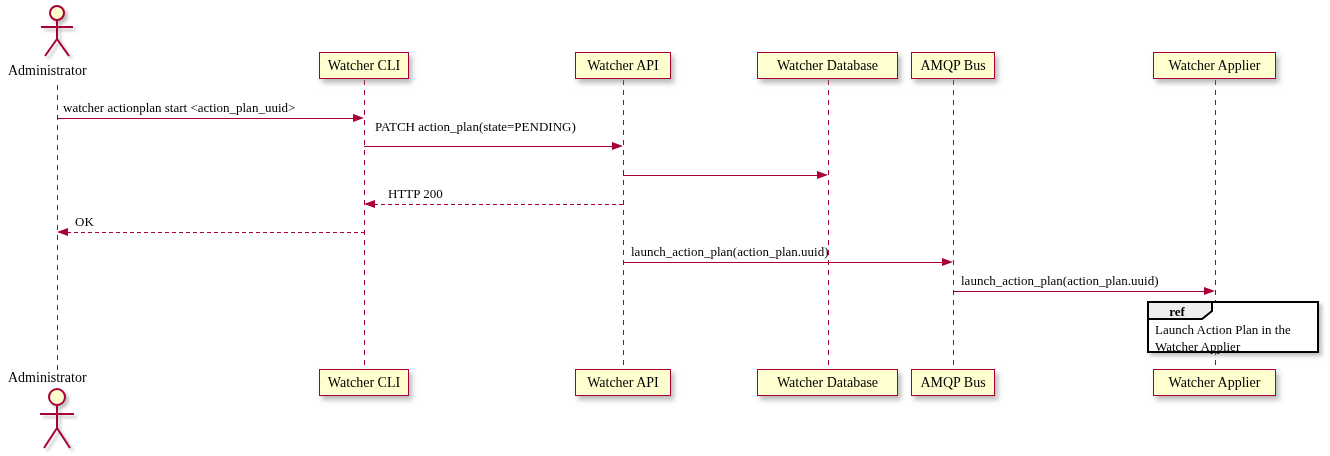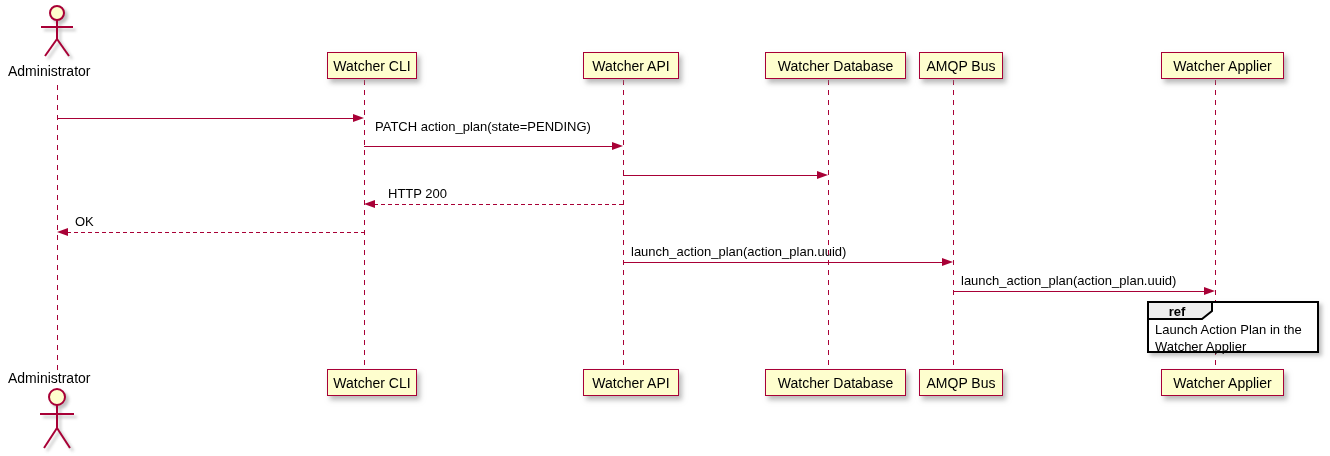--- a/index.html
+++ b/index.html
@@ -1,34 +1,33 @@
 <!DOCTYPE html>
 <html><head>
 <meta charset="utf-8">
 <style>
   html,body{margin:0;padding:0;background:#ffffff;}
   #canvas{
     position:relative;
     width:1330px;height:456px;
     background:#ffffff;
     overflow:hidden;
-    font-family:Liberation Sans, sans-serif;
+    font-family:Liberation Serif, serif;
     color:#000;
   }
   
   .pbox{
     position:absolute;
     height:25px;
     background:#FEFECE;
     border:1.6px solid #A80036;
     box-shadow:3px 4px 5px rgba(130,130,130,0.55);
     display:flex;align-items:center;justify-content:center;
     font-size:14px;
     white-space:nowrap;
-    margin-left:8px;
   }
   
   .lifeline{
     position:absolute;
     width:1px;
     background:repeating-linear-gradient(180deg,#A80036 0 5px,transparent 5px 10px);
   }
   
   .actor-label{
     position:absolute;
@@ -107,20 +106,21 @@
   <div class="pbox" style="left:757px;top:52px;width:139px;">Watcher Database</div>
   <div class="pbox" style="left:911px;top:52px;width:82px;">AMQP Bus</div>
   <div class="pbox" style="left:1153px;top:52px;width:121px;">Watcher Applier</div>
 
   <div class="pbox" style="left:319px;top:369px;width:88px;">Watcher CLI</div>
   <div class="pbox" style="left:575px;top:369px;width:94px;">Watcher API</div>
   <div class="pbox" style="left:757px;top:369px;width:139px;">Watcher Database</div>
   <div class="pbox" style="left:911px;top:369px;width:82px;">AMQP Bus</div>
   <div class="pbox" style="left:1153px;top:369px;width:121px;">Watcher Applier</div>
 
+  <div class="msg-label" style="left:63px;top:100px;">watcher actionplan start &lt;action_plan_uuid&gt;</div>
   <div class="msg-line solid" style="left:57px;top:118px;width:297px;"></div>
   <div class="arrow right" style="left:353px;top:114px;"></div>
 
   <div class="msg-label" style="left:375px;top:119px;">PATCH action_plan(state=PENDING)</div>
   <div class="msg-line solid" style="left:364px;top:146px;width:249px;"></div>
   <div class="arrow right" style="left:612px;top:142px;"></div>
 
   <div class="msg-line solid" style="left:623px;top:175px;width:195px;"></div>
   <div class="arrow right" style="left:817px;top:171px;"></div>
 

